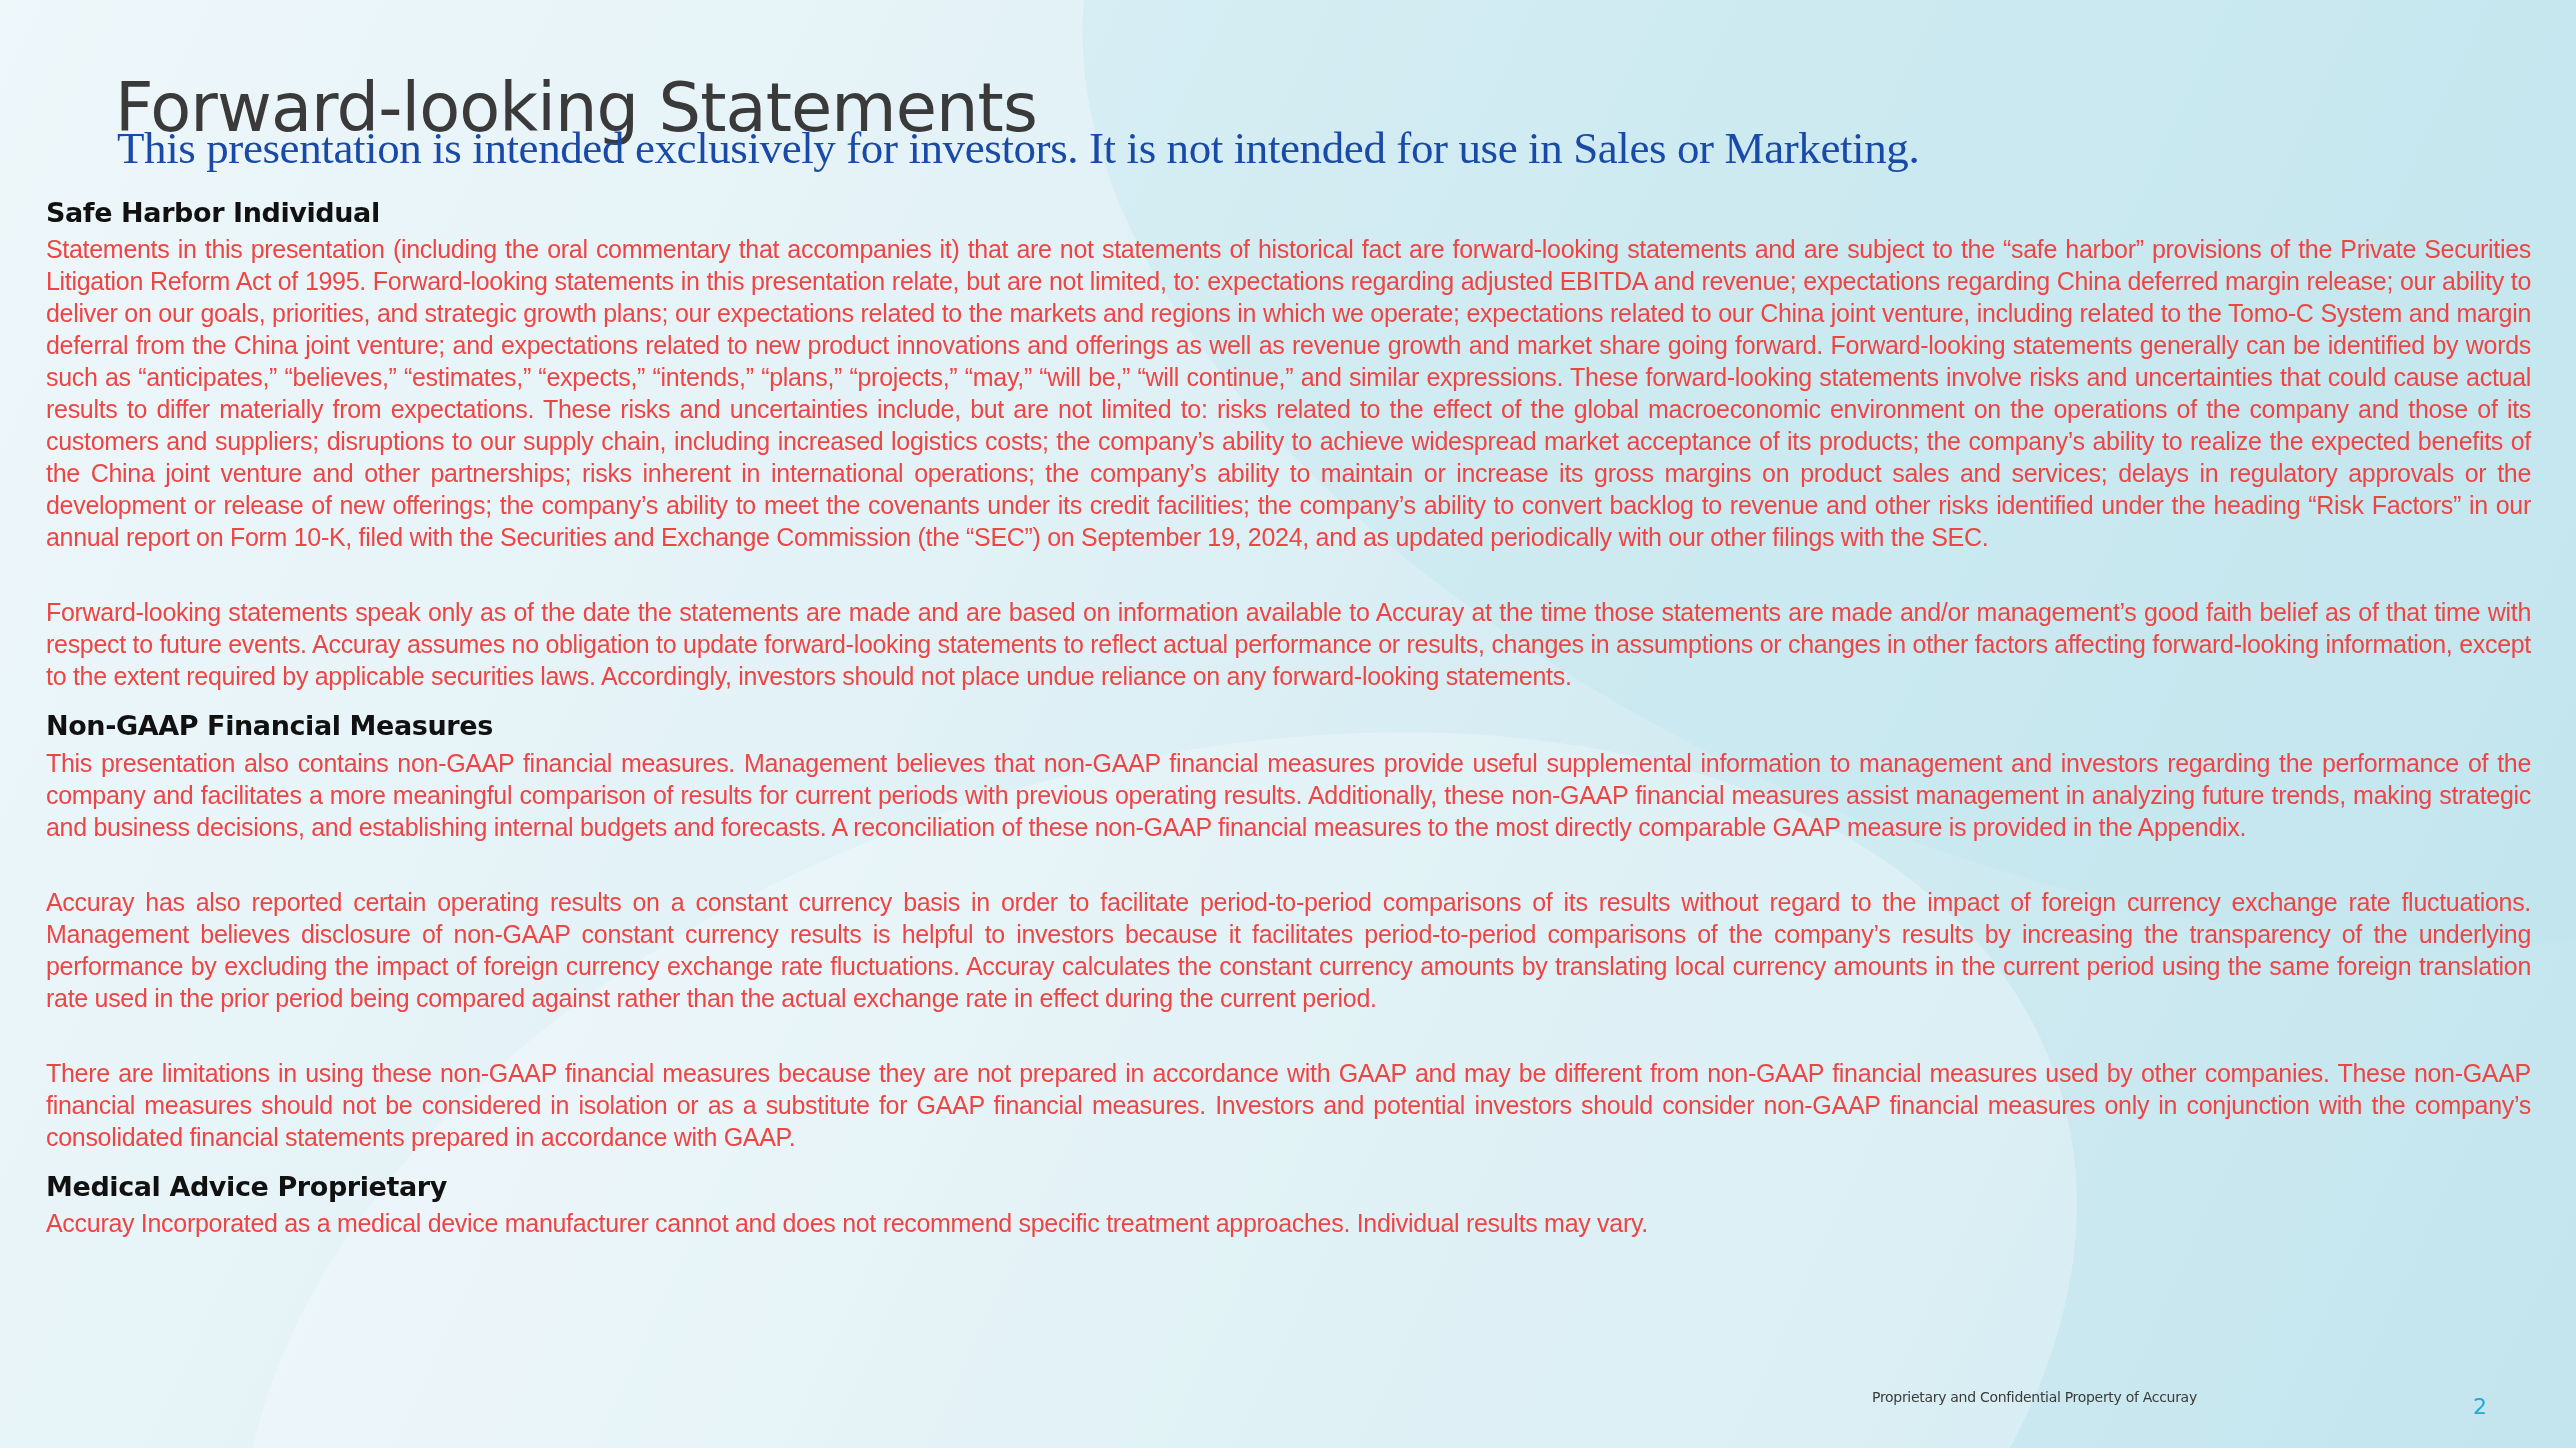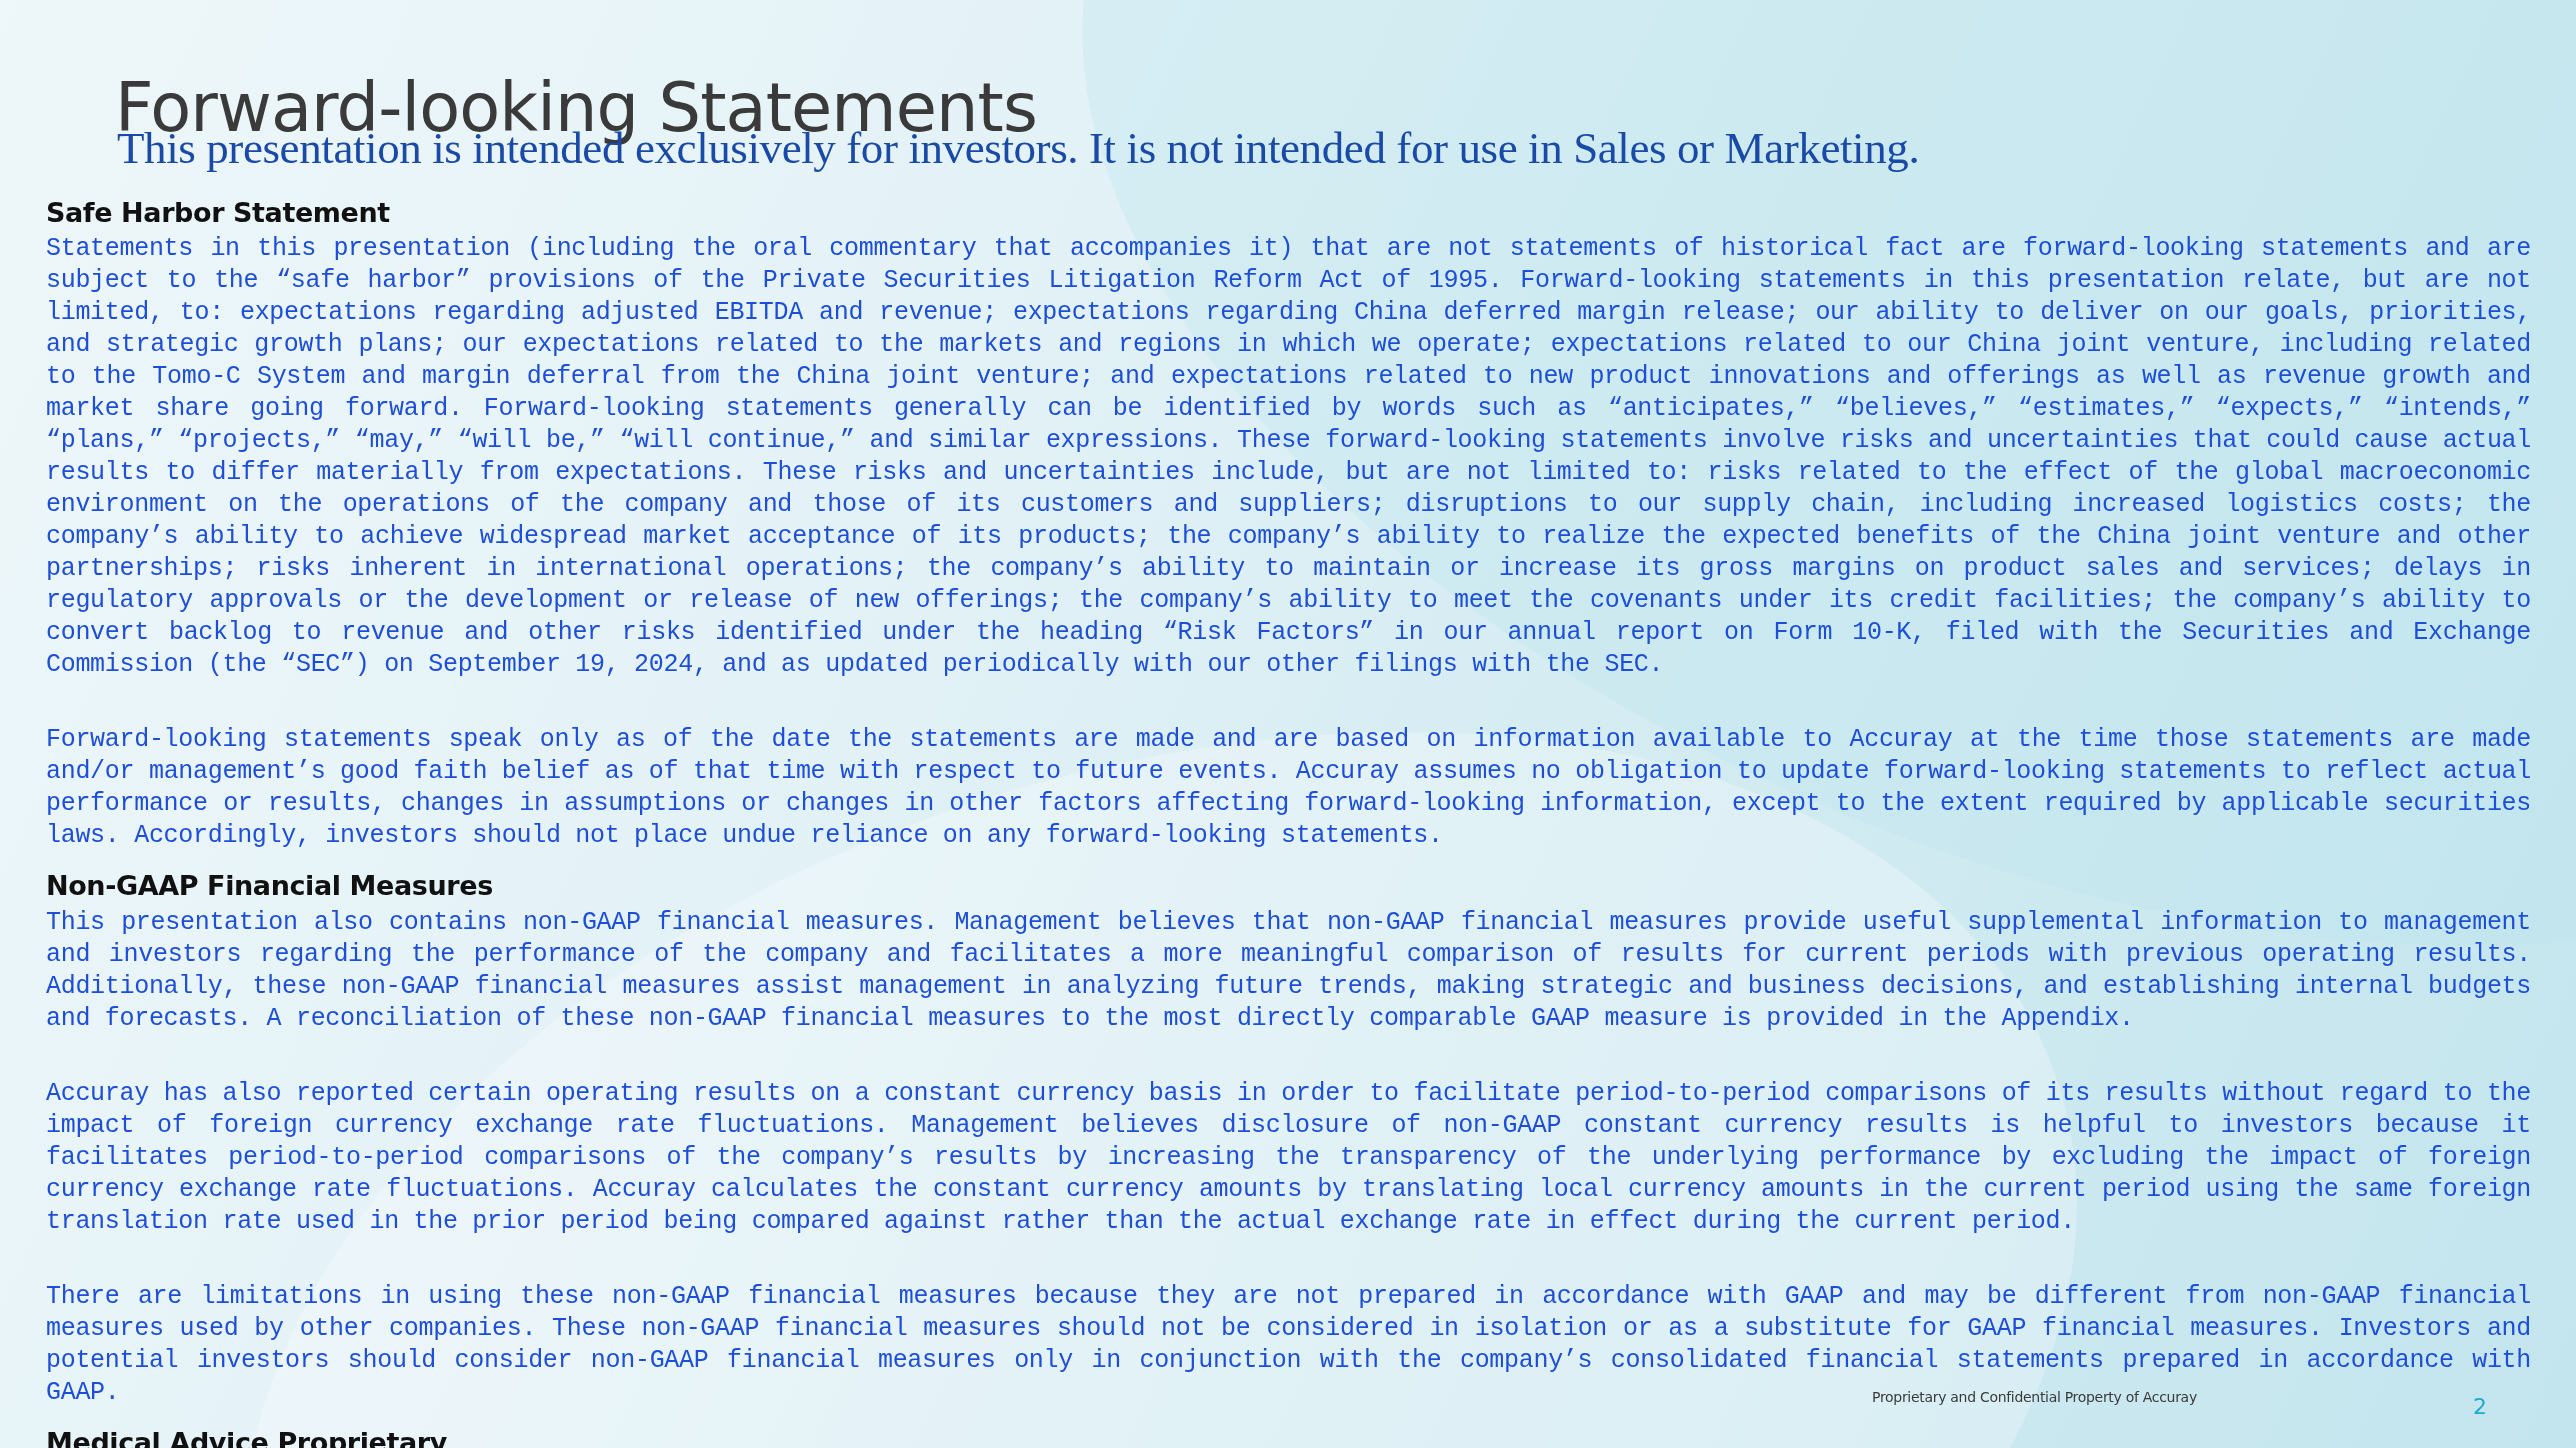--- a/index.html
+++ b/index.html
@@ -35,22 +35,22 @@
     }
     .content {
       position: absolute; left: 46px; top: 196px; width: 2485px;
     }
     .section-heading {
       font-size: 27px; color: #111; margin: 0; line-height: 34px;
       font-family: "DejaVu Sans", sans-serif; letter-spacing: -0.4px;
     }
     .para {
       font-size: 25px; line-height: 32px; text-align: justify; margin: 3.4px 0 0 0;
-      font-family: Liberation Mono, monospace; letter-spacing: -0.3px;
-      color: #1d4ed8;
+      font-family: Liberation Sans, sans-serif; letter-spacing: -0.3px;
+      color: #ef4444;
     }
     .para.gap { margin-top: 43px; }
     .section-heading.gap { margin-top: 17px; }
     .footer {
       position: absolute; left: 1872px; top: 1389px;
       font-size: 14px; color: #3a3a3a; white-space: nowrap;
       font-family: "DejaVu Sans", sans-serif; letter-spacing: -0.3px;
     }
     .page-num {
       position: absolute; left: 2473px; top: 1394px;
@@ -62,21 +62,21 @@
 <body>
 
 <div class="swoosh2"></div>
 <div class="swoosh1"></div>
 
 <h1 class="title">Forward-looking Statements</h1>
 <div class="subtitle">This presentation is intended exclusively for investors.  It is not intended for use in Sales or Marketing.</div>
 
 <div class="content">
   <section>
-    <h2 class="section-heading">Safe Harbor Statement</h2>
+    <h2 class="section-heading">Safe Harbor Individual</h2>
     <p class="para">Statements in this presentation (including the oral commentary that accompanies it) that are not statements of historical fact are forward-looking statements and are subject to the “safe harbor” provisions of the Private Securities Litigation Reform Act of 1995. Forward-looking statements in this presentation relate, but are not limited, to: expectations regarding adjusted EBITDA and revenue; expectations regarding China deferred margin release; our ability to deliver on our goals, priorities, and strategic growth plans; our expectations related to the markets and regions in which we operate; expectations related to our China joint venture, including related to the Tomo-C System and margin deferral from the China joint venture; and expectations related to new product innovations and offerings as well as revenue growth and market share going forward. Forward-looking statements generally can be identified by words such as “anticipates,” “believes,” “estimates,” “expects,” “intends,” “plans,” “projects,” “may,” “will be,” “will continue,” and similar expressions. These forward-looking statements involve risks and uncertainties that could cause actual results to differ materially from expectations. These risks and uncertainties include, but are not limited to: risks related to the effect of the global macroeconomic environment on the operations of the company and those of its customers and suppliers; disruptions to our supply chain, including increased logistics costs; the company’s ability to achieve widespread market acceptance of its products; the company’s ability to realize the expected benefits of the China joint venture and other partnerships; risks inherent in international operations; the company’s ability to maintain or increase its gross margins on product sales and services; delays in regulatory approvals or the development or release of new offerings; the company’s ability to meet the covenants under its credit facilities; the company’s ability to convert backlog to revenue and other risks identified under the heading “Risk Factors” in our annual  report on Form 10-K, filed with the Securities and Exchange Commission (the “SEC”) on September 19, 2024, and as updated periodically with our other filings with the SEC.</p>
     <p class="para gap">Forward-looking statements speak only as of the date the statements are made and are based on information available to Accuray at the time those statements are made and/or management’s good faith belief as of that time with respect to future events. Accuray assumes no obligation to update forward-looking statements to reflect actual performance or results, changes in assumptions or changes in other factors affecting forward-looking information, except to the extent required by applicable securities laws. Accordingly, investors should not place undue reliance on any forward-looking statements.</p>
   </section>
 
   <section>
     <h2 class="section-heading gap">Non-GAAP Financial Measures</h2>
     <p class="para">This presentation also contains non-GAAP financial measures.  Management believes that non-GAAP financial measures provide useful supplemental information to management and investors regarding the performance of the company and facilitates a more meaningful comparison of results for current periods with previous operating results.  Additionally, these non-GAAP financial measures assist management in analyzing future trends, making strategic and business decisions, and establishing internal budgets and forecasts.  A reconciliation of these non-GAAP financial measures to the most directly comparable GAAP measure is provided in the Appendix.</p>
     <p class="para gap">Accuray has also reported certain operating results on a constant currency basis in order to facilitate period-to-period comparisons of its results without regard to the impact of foreign currency exchange rate fluctuations. Management believes disclosure of non-GAAP constant currency results is helpful to investors because it facilitates period-to-period comparisons of the company’s results by increasing the transparency of the underlying performance by excluding the impact of foreign currency exchange rate fluctuations. Accuray calculates the constant currency amounts by translating local currency amounts in the current period using the same foreign translation rate used in the prior period being compared against rather than the actual exchange rate in effect during the current period.</p>
     <p class="para gap">There are limitations in using these non-GAAP financial measures because they are not prepared in accordance with GAAP and may be different from non-GAAP financial measures used by other companies. These non-GAAP financial measures should not be considered in isolation or as a substitute for GAAP financial measures. Investors and potential investors should consider non-GAAP financial measures only in conjunction with the company’s consolidated financial statements prepared in accordance with GAAP.</p>
   </section>

